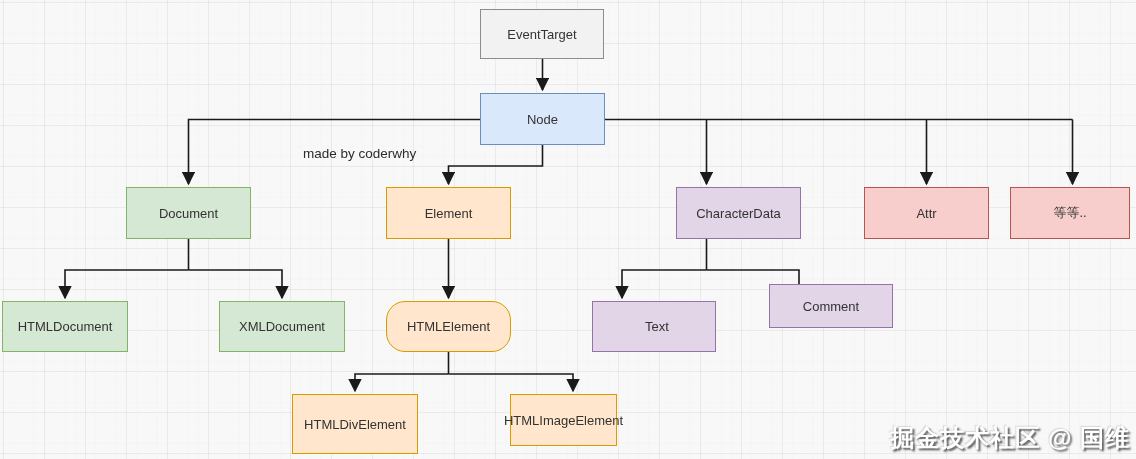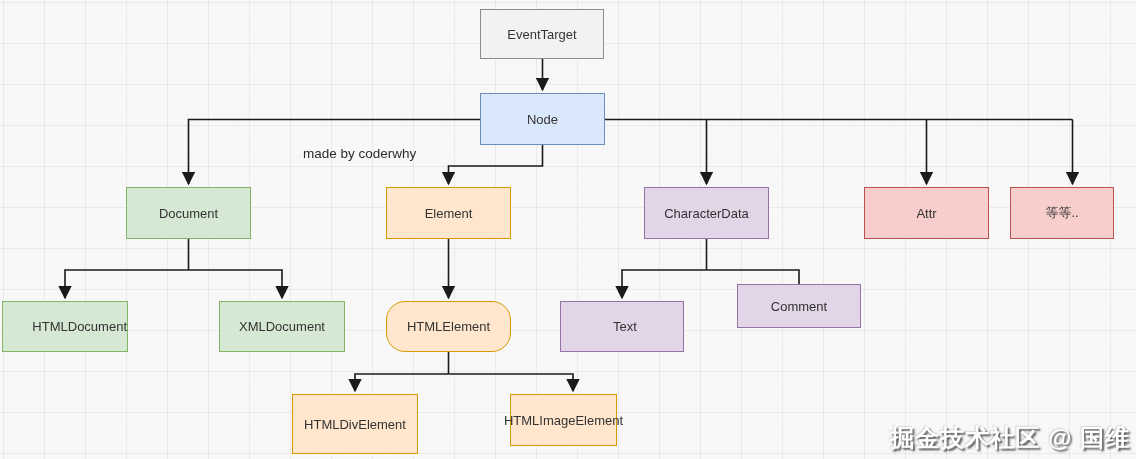--- a/index.html
+++ b/index.html
@@ -36,21 +36,21 @@
     border: 1.4px solid #666666;
     font-size: 13px;
     color: #333333;
     text-align: center;
     white-space: nowrap;
   }
   .c-gray   { background: #f2f2f2; border-color: #8c8c8c; }
   .c-blue   { background: #dae8fc; border-color: #6c8ebf; }
   .c-green  { background: #d5e8d4; border-color: #82b366; }
   .c-orange { background: #ffe6cc; border-color: #d79b00; }
-  .c-purple { background: #e1d5e7; border-color: #9673a6; }
+  .c-purple { background: #e1d5e7; border-color: #9673a6; margin-left: 32px; }
   .c-red    { background: #f8cecc; border-color: #b85450; }
   .annotation {
     position: absolute;
     left: 303px; top: 146px;
     font-size: 13.5px;
     color: #2b2b2b;
   }
   .watermark {
     position: absolute;
     right: 6px; bottom: 5px;
@@ -118,25 +118,25 @@
   </div>
 
   <div class="shape c-purple" style="left:644px; top:187px; width:125px; height:52px;">
     <span>CharacterData</span>
   </div>
 
   <div class="shape c-red" style="left:864px; top:187px; width:125px; height:52px;">
     <span>Attr</span>
   </div>
 
-  <div class="shape c-red" style="left:1010px; top:187px; width:104px; height:52px;">
+  <div class="shape c-red" style="left:1010px; top:187px; width:120px; height:52px;">
     <span>等等..</span>
   </div>
 
-  <div class="shape c-green" style="left:2px;   top:301px; width:126px; height:51px;justify-content:flex-end;">
+  <div class="shape c-green" style="left:2px;   top:301px; width:126px; height:51px;">
     <span>HTMLDocument</span>
   </div>
 
   <div class="shape c-green" style="left:219px; top:301px; width:126px; height:51px;">
     <span>XMLDocument</span>
   </div>
 
   <div class="shape c-orange" style="left:386px; top:301px; width:125px; height:51px;border-radius:19px;">
     <span>HTMLElement</span>
   </div>

